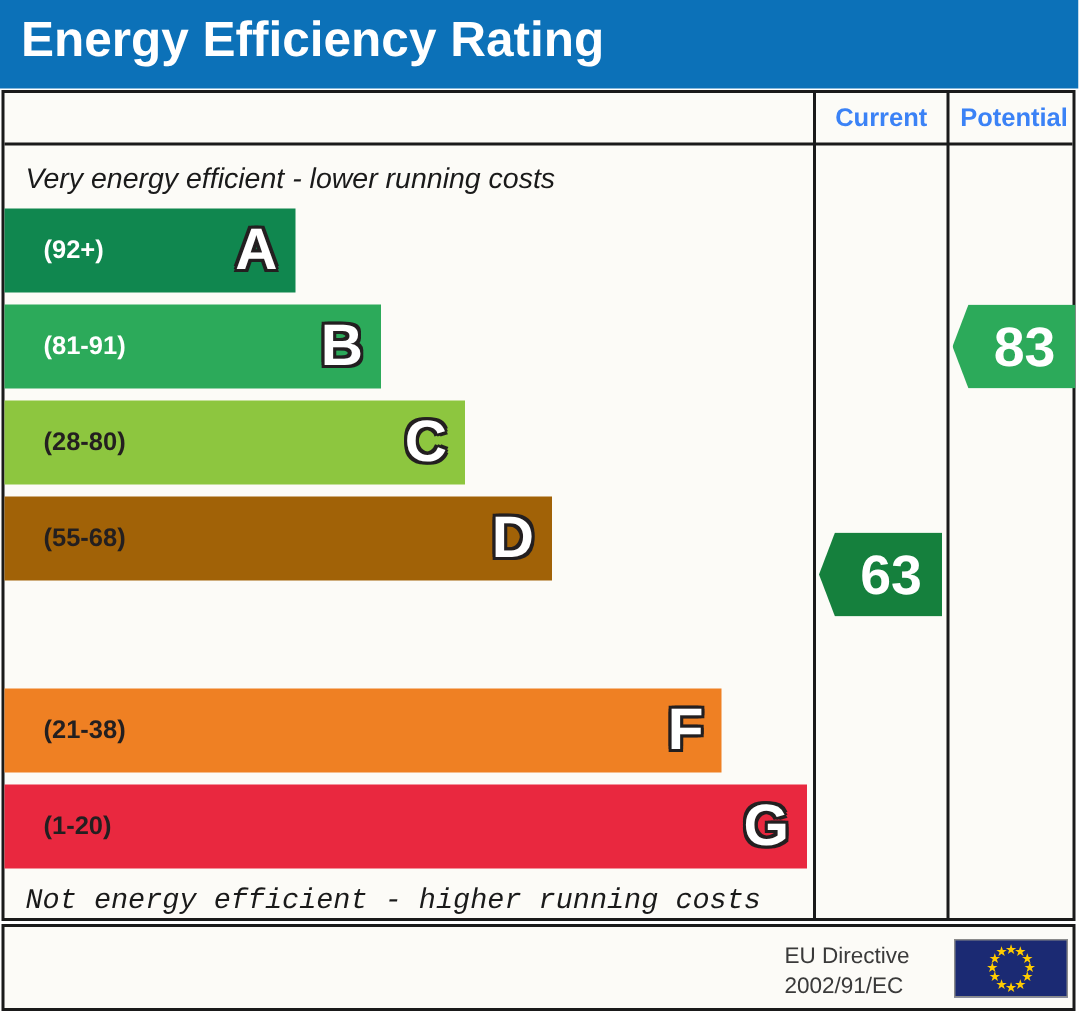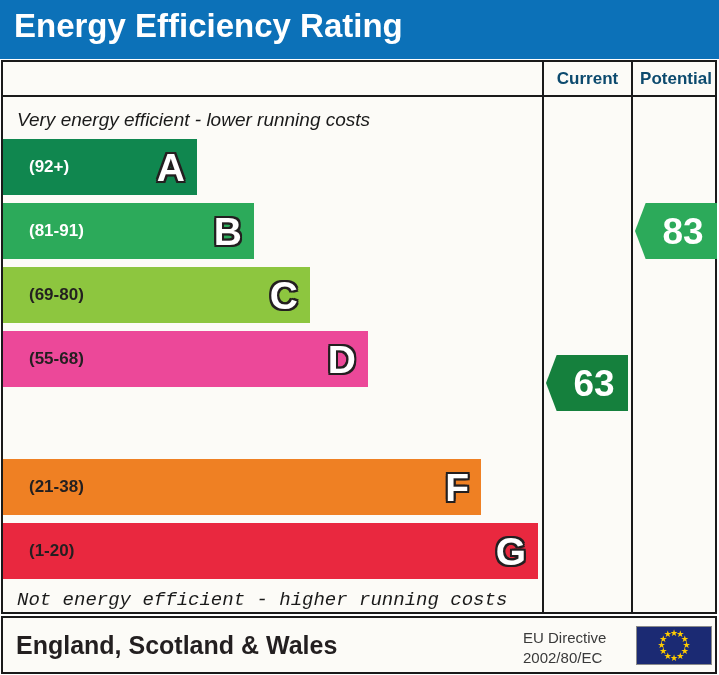--- a/index.html
+++ b/index.html
@@ -65,21 +65,21 @@
   }
   .epc-col-current,
   .epc-col-potential {
     position: absolute;
     top: 0;
     height: 33px;
     line-height: 33px;
     text-align: center;
     font-size: 17px;
     font-weight: bold;
-    color: #0c4a6e;
+    color: #3b82f6;
   }
   .epc-col-current   { left: 541px; width: 87px; }
   .epc-col-potential { left: 630px; width: 86px; }
 
   
   .epc-vsep {
     position: absolute;
     top: 0;
     width: 2px;
     height: 550px;
@@ -235,24 +235,24 @@
     <div class="epc-bands" id="bands-container">
         <div class="epc-band light-text" style="top: 0px; width: 194px; background: rgb(16, 135, 79); padding-left: 16px;">
           <span class="epc-band-range">(92+)</span>
           <span class="epc-band-letter">A</span>
         </div>
         <div class="epc-band light-text" style="top: 64px; width: 251px; background: rgb(44, 170, 90);">
           <span class="epc-band-range">(81-91)</span>
           <span class="epc-band-letter">B</span>
         </div>
         <div class="epc-band dark-text" style="top: 128px; width: 307px; background: rgb(141, 198, 63);">
-          <span class="epc-band-range">(69-80)</span>
+          <span class="epc-band-range">(28-80)</span>
           <span class="epc-band-letter">C</span>
         </div>
-        <div class="epc-band dark-text" style="top: 192px; width: 365px; background: #ec4899;">
+        <div class="epc-band dark-text" style="top: 192px; width: 365px; background: #a16207;">
           <span class="epc-band-range">(55-68)</span>
           <span class="epc-band-letter">D</span>
         </div>
         <div class="epc-band dark-text" style="top: 320px; width: 478px; background: rgb(239, 128, 35);">
           <span class="epc-band-range">(21-38)</span>
           <span class="epc-band-letter">F</span>
         </div>
         <div class="epc-band dark-text" style="top: 384px; width: 535px; background: rgb(233, 40, 63);">
           <span class="epc-band-range">(1-20)</span>
           <span class="epc-band-letter">G</span>
@@ -263,24 +263,23 @@
         <div class="epc-marker" style="left: 543px; top: 255px; width: 82px; background: #15803d; margin-top: 38px;">
           <span class="epc-marker-value">63</span>
         </div>
         <div class="epc-marker" style="left: 632px; top: 141px; width: 82px; background: rgb(44, 170, 90);">
           <span class="epc-marker-value">83</span>
         </div>
       </div>
   </div>
 
   <div class="epc-footer">
-    <div class="epc-footer-region">England, Scotland &amp; Wales</div>
     <div class="epc-footer-directive">
       <div>EU Directive</div>
-      <div>2002/80/EC</div>
+      <div>2002/91/EC</div>
     </div>
     <div class="epc-flag" id="eu-flag">
         <span class="epc-flag-star" style="left: 32.5px; top: 1.5px; color: rgb(255, 204, 0);">★</span>
         <span class="epc-flag-star" style="left: 38.75px; top: 3.17468px; color: rgb(255, 204, 0);">★</span>
         <span class="epc-flag-star" style="left: 43.3253px; top: 7.75px; color: rgb(255, 204, 0);">★</span>
         <span class="epc-flag-star" style="left: 45px; top: 14px; color: rgb(255, 204, 0);">★</span>
         <span class="epc-flag-star" style="left: 43.3253px; top: 20.25px; color: rgb(255, 204, 0);">★</span>
         <span class="epc-flag-star" style="left: 38.75px; top: 24.8253px; color: rgb(255, 204, 0);">★</span>
         <span class="epc-flag-star" style="left: 32.5px; top: 26.5px; color: rgb(255, 204, 0);">★</span>
         <span class="epc-flag-star" style="left: 26.25px; top: 24.8253px; color: rgb(255, 204, 0);">★</span>

